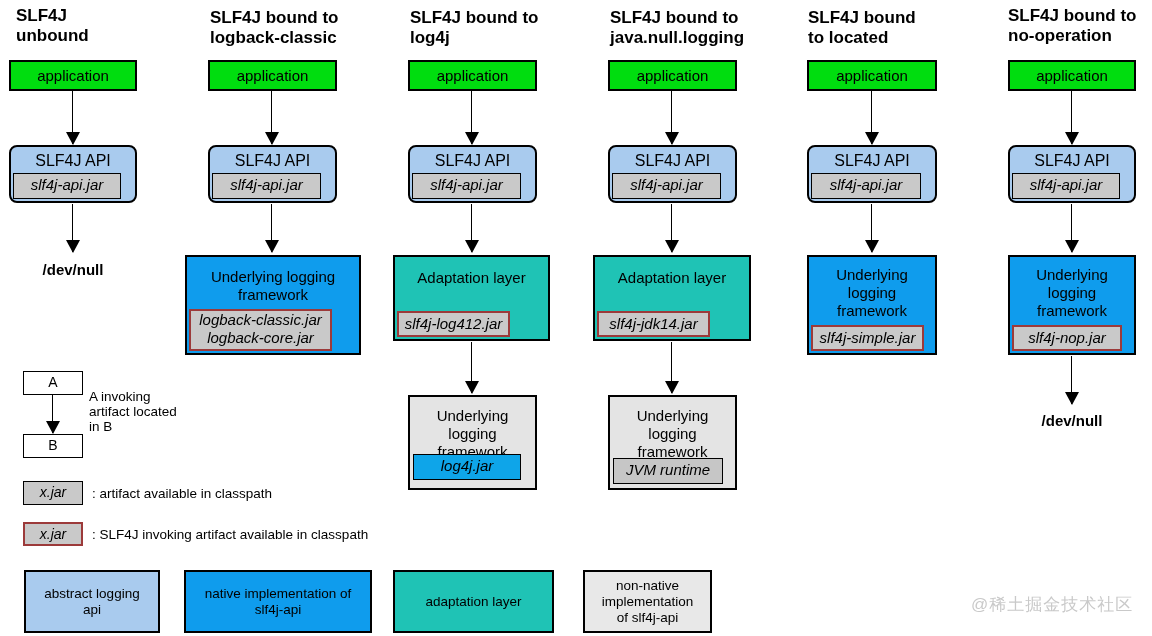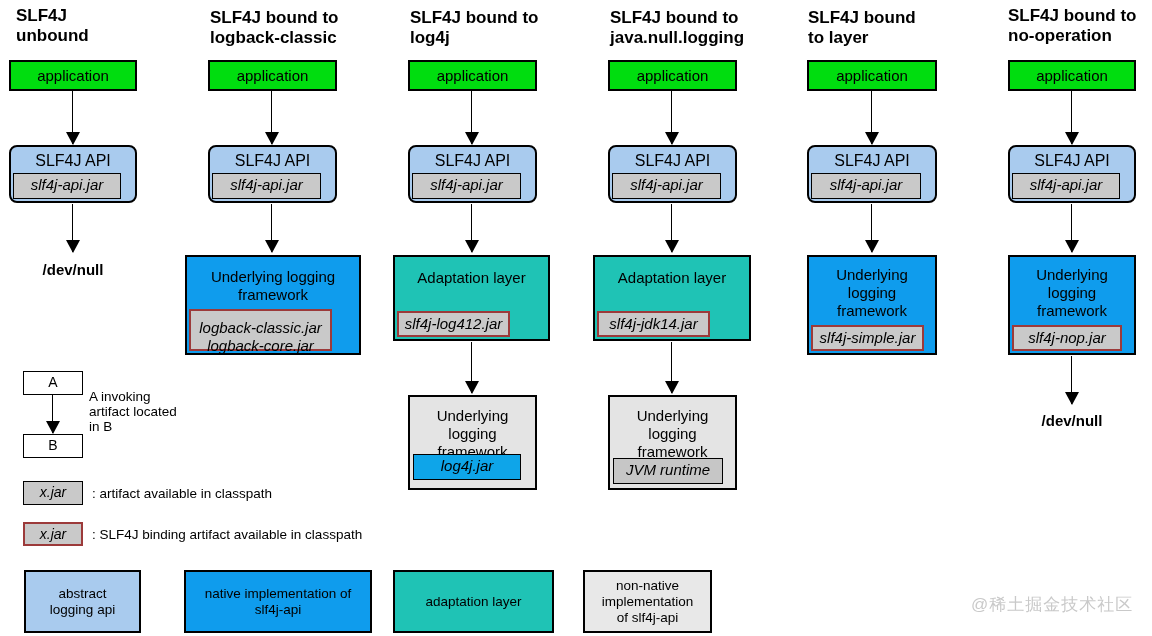--- a/index.html
+++ b/index.html
@@ -18,21 +18,21 @@
          background:var(--jar,#c9c9c9); border:1.5px solid #000; font-style:italic; font-size:15px; text-align:center; }
   .jar.binding { border:2px solid var(--binding-border,#9c3a3a); }
   .api .jar { width:calc(100% - 16px); }
 
   .fw-blue { background:var(--native,#0f9ced); }
   .fw-teal { background:var(--adaptation,#1fc3b5); }
   .fw-gray { background:var(--non-native,#e4e4e4); }
   .fw-label-2 { padding:11px 20px 0; line-height:18px; }
   .fw-label-3 { padding:10px 16px 0; line-height:18px; }
 
-  .jar2 { height:42px; line-height:18px; padding-top:8px; }
+  .jar2 { height:42px; line-height:18px; padding-top:0; }
 
   .arrow { position:absolute; width:0; border-left:1.5px solid #000; }
   .arrow::after { content:""; position:absolute; left:-7.5px; bottom:-1px; width:0; height:0;
                   border-left:7px solid transparent; border-right:7px solid transparent; border-top:13px solid #000; }
 
   .sink { position:absolute; font-weight:bold; font-size:15px; text-align:center; }
 
   .lg-box { position:absolute; box-sizing:border-box; width:60px; height:24px; border:1.5px solid #000;
             background:#fff; text-align:center; font-size:14px; line-height:21px; }
   .lg-jar { background:var(--jar,#c9c9c9); font-style:italic; }
@@ -123,21 +123,21 @@
     <div class="jar binding" style="width:113px">slf4j-jdk14.jar</div>
   </div>
   <div class="arrow" style="left:663px;top:342px;height:51px"></div>
   <div class="box fw-gray" style="left:600px;top:395px;width:129px;height:95px">
     <div class="fw-label-3">Underlying logging framework</div>
     <div class="jar" style="left:3px;bottom:4px;width:110px;background:#c6c6c6">JVM runtime</div>
   </div>
 
   <div class="col-title" style="left:800px;top:8px">
     <div>SLF4J bound</div>
-    <div>to layer</div>
+    <div>to located</div>
   </div>
   <div class="box app" style="left:799px;top:60px;width:130px">application</div>
   <div class="arrow" style="left:863px;top:91px;height:53px"></div>
   <div class="box api" style="left:799px;top:145px;width:130px">
     <div class="api-label">SLF4J API</div>
     <div class="jar">slf4j-api.jar</div>
   </div>
   <div class="arrow" style="left:863px;top:204px;height:48px"></div>
   <div class="box fw-blue" style="left:799px;top:255px;width:130px;height:100px">
     <div class="fw-label-3" style="padding:9px 18px 0">Underlying logging framework</div>
@@ -168,22 +168,22 @@
   <div class="lg-text" style="left:81px;top:389px">
     <div>A invoking</div>
     <div>artifact located</div>
     <div>in B</div>
   </div>
 
   <div class="lg-box lg-jar" style="left:15px;top:481px">x.jar</div>
   <div class="lg-text" style="left:84px;top:486px">: artifact available in classpath</div>
 
   <div class="lg-box lg-jar binding" style="left:15px;top:522px">x.jar</div>
-  <div class="lg-text" style="left:84px;top:527px">: SLF4J binding artifact available in classpath</div>
+  <div class="lg-text" style="left:84px;top:527px">: SLF4J invoking artifact available in classpath</div>
 
-  <div class="bl-box bl-abstract" style="left:16px;width:117px">abstract logging api</div>
+  <div class="bl-box bl-abstract" style="left:16px;width:136px">abstract logging api</div>
   <div class="bl-box bl-native" style="left:176px;width:188px">native implementation of slf4j-api</div>
   <div class="bl-box bl-adaptation" style="left:385px;width:161px">adaptation layer</div>
   <div class="bl-box bl-nonnative" style="left:575px;width:129px">non-native implementation of slf4j-api</div>
 
   <div class="watermark">@稀土掘金技术社区</div>
 
 </div>
 
 </body></html>

